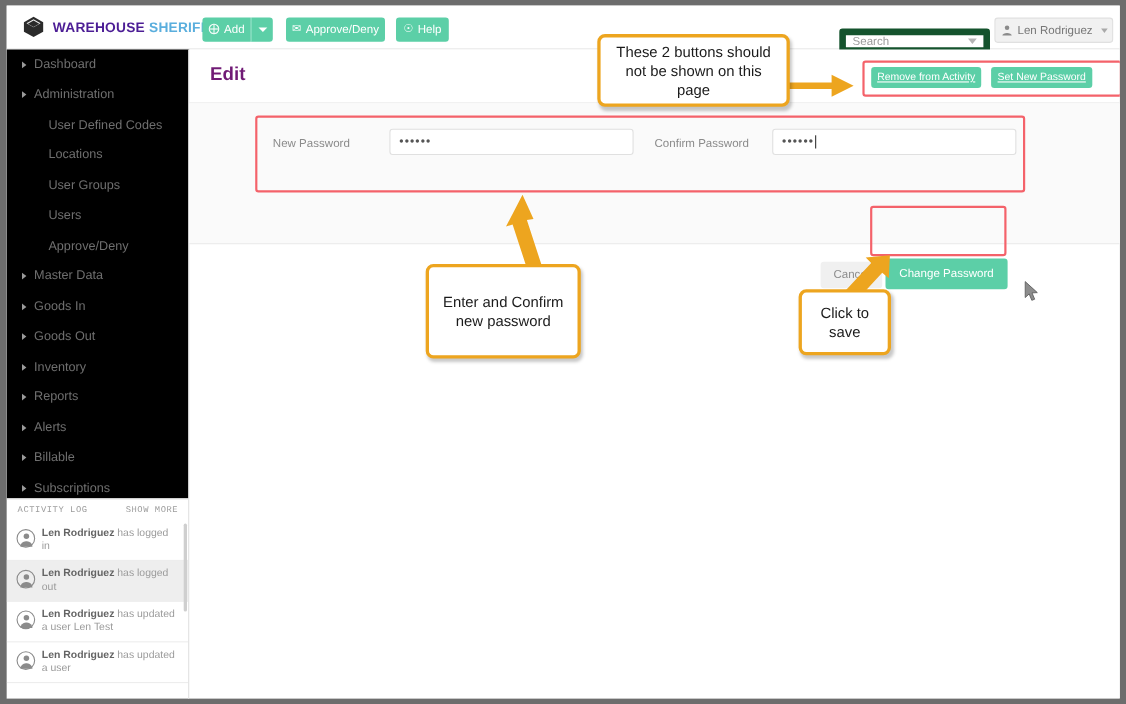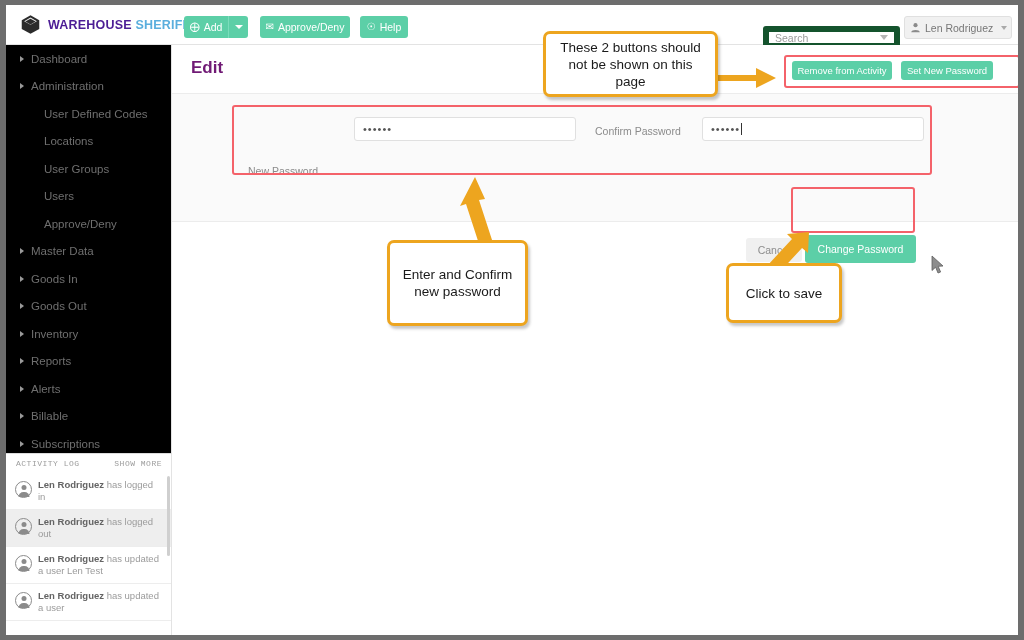--- a/index.html
+++ b/index.html
@@ -194,40 +194,40 @@
   #title-rule {
     position: absolute; left: 0; top: 48px; width: 846px; height: 1px;
     background: #ececec;
   }
   #form-band {
     position: absolute; left: 0; top: 49px; width: 846px; height: 128px;
     background: #fafafa;
     border-bottom: 1px solid #ececec;
   }
 
-  .top-actions { position: absolute; }
+  .top-actions { position: absolute; text-decoration: underline; }
   #btn-remove { left: 620px; top: 16px; width: 100px; height: 19px; font-size: 9.5px; }
   #btn-setpw  { left: 729px; top: 16px; width: 92px; height: 19px; font-size: 9.5px; }
 
   .fld-label {
     position: absolute; font-size: 10.5px; color: #8b8b8b;
   }
   .fld-input {
     position: absolute;
     background: #ffffff;
     border: 1px solid #e0e0e0;
     border-radius: 3px;
     height: 24px;
     display: flex; align-items: center;
     padding: 0 8px;
     font-size: 11px; color: #555;
     letter-spacing: 1px;
     cursor: text;
   }
-  #lbl-newpw { left: 76px; top: 80px; margin-top: 40px; }
+  #lbl-newpw { left: 76px; top: 80px; }
   #in-newpw  { left: 182px; top: 72px; width: 222px; }
   #lbl-confpw { left: 423px; top: 80px; }
   #in-confpw  { left: 530px; top: 72px; width: 222px; }
   .caret-bar {
     display: inline-block; width: 1px; height: 12px;
     background: #333; margin-left: 1px;
   }
 
   #btn-cancel {
     position: absolute; left: 574px; top: 193px;
@@ -261,21 +261,21 @@
     display: flex; align-items: center; justify-content: center;
     text-align: center;
     color: #1a1a1a;
     font-size: 13.5px;
     line-height: 17px;
     box-shadow: 2px 3px 3px rgba(0,0,0,.22);
     padding: 4px 6px;
   }
   #call-1 { left: 537px; top: 26px;  width: 175px; height: 66px; }
   #call-2 { left: 381px; top: 235px; width: 141px; height: 86px; }
-  #call-3 { left: 720px; top: 258px; width: 116px;  height: 60px; }
+  #call-3 { left: 720px; top: 258px; width: 84px;  height: 60px; }
 
   .arrow-svg { position: absolute; pointer-events: none; }
 
   #cursor { position: absolute; left: 925px; top: 250px; }
 </style>
 </head>
 <body>
 
 <div id="frame">
 

